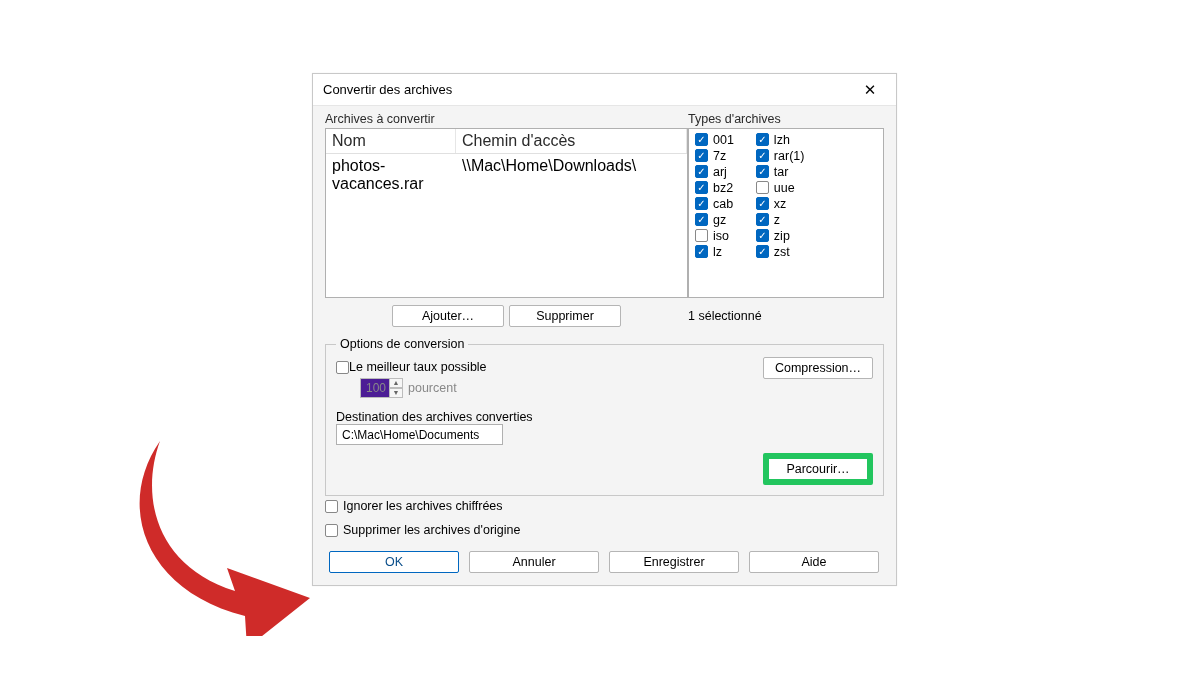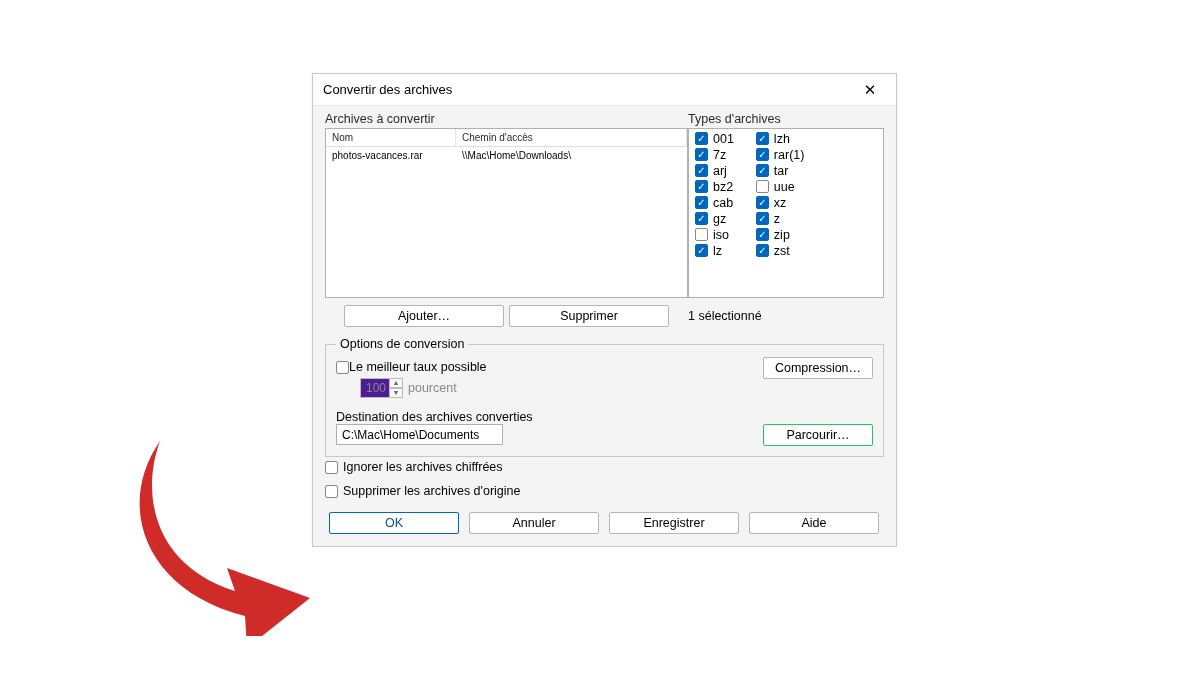--- a/index.html
+++ b/index.html
@@ -53,21 +53,21 @@
   .group-label {
     font-size: 12.5px;
     margin-bottom: 2px;
     color: #2a2a2a;
   }
   .list-box {
     background: #fff;
     border: 1px solid #b0b0b0;
     height: 170px;
     overflow: auto;
-    font-size: 10px;
+    font-size: 16px;
   }
   .list-header {
     display: flex;
     border-bottom: 1px solid #e0e0e0;
   }
   .list-header .col {
     padding: 3px 6px;
     color: #2a2a2a;
     border-right: 1px solid #e6e6e6;
   }
@@ -82,39 +82,40 @@
   .btn {
     background: #fff;
     border: 1px solid #b5b5b5;
     border-radius: 2px;
     font-size: 12.5px;
     padding: 3px 0;
     text-align: center;
     cursor: pointer;
     font-family: inherit;
   }
-  .btn.small { width: 160px; }
+  .btn.small { width: 112px; }
   .btn.wide { width: 110px; }
   .btn-row {
     display: flex;
     gap: 5px;
     margin-top: 7px;
     justify-content: center;
   }
   .types-box {
     background: #fff;
     border: 1px solid #b0b0b0;
     height: 170px;
     padding: 3px 6px;
     display: flex;
     gap: 22px;
   }
   .types-col { display: flex; flex-direction: column; gap: 1px; }
   .chk {
     display: flex;
+    align-items: center;
     gap: 5px;
     font-size: 12.5px;
     line-height: 14px;
     height: 15px;
   }
   .chkbox {
     width: 13px;
     height: 13px;
     border: 1px solid #888;
     border-radius: 2px;
@@ -195,23 +196,24 @@
     border: 1px solid #b0b0b0;
     background: #fff;
     padding: 3px 5px;
     font-size: 12px;
     font-family: inherit;
     height: 21px;
   }
   .browse-btn {
     position: absolute;
     right: 22px;
-    border: 1px solid #22c55e;
+    border: 6px solid #22c55e;
     color: #000;
     width: 125px;
+    margin-top: 29px;
   }
   .checkline {
     display: flex;
     align-items: center;
     gap: 5px;
     margin-top: 3px;
     font-size: 12.5px;
   }
   .bottom-buttons {
     display: flex;

